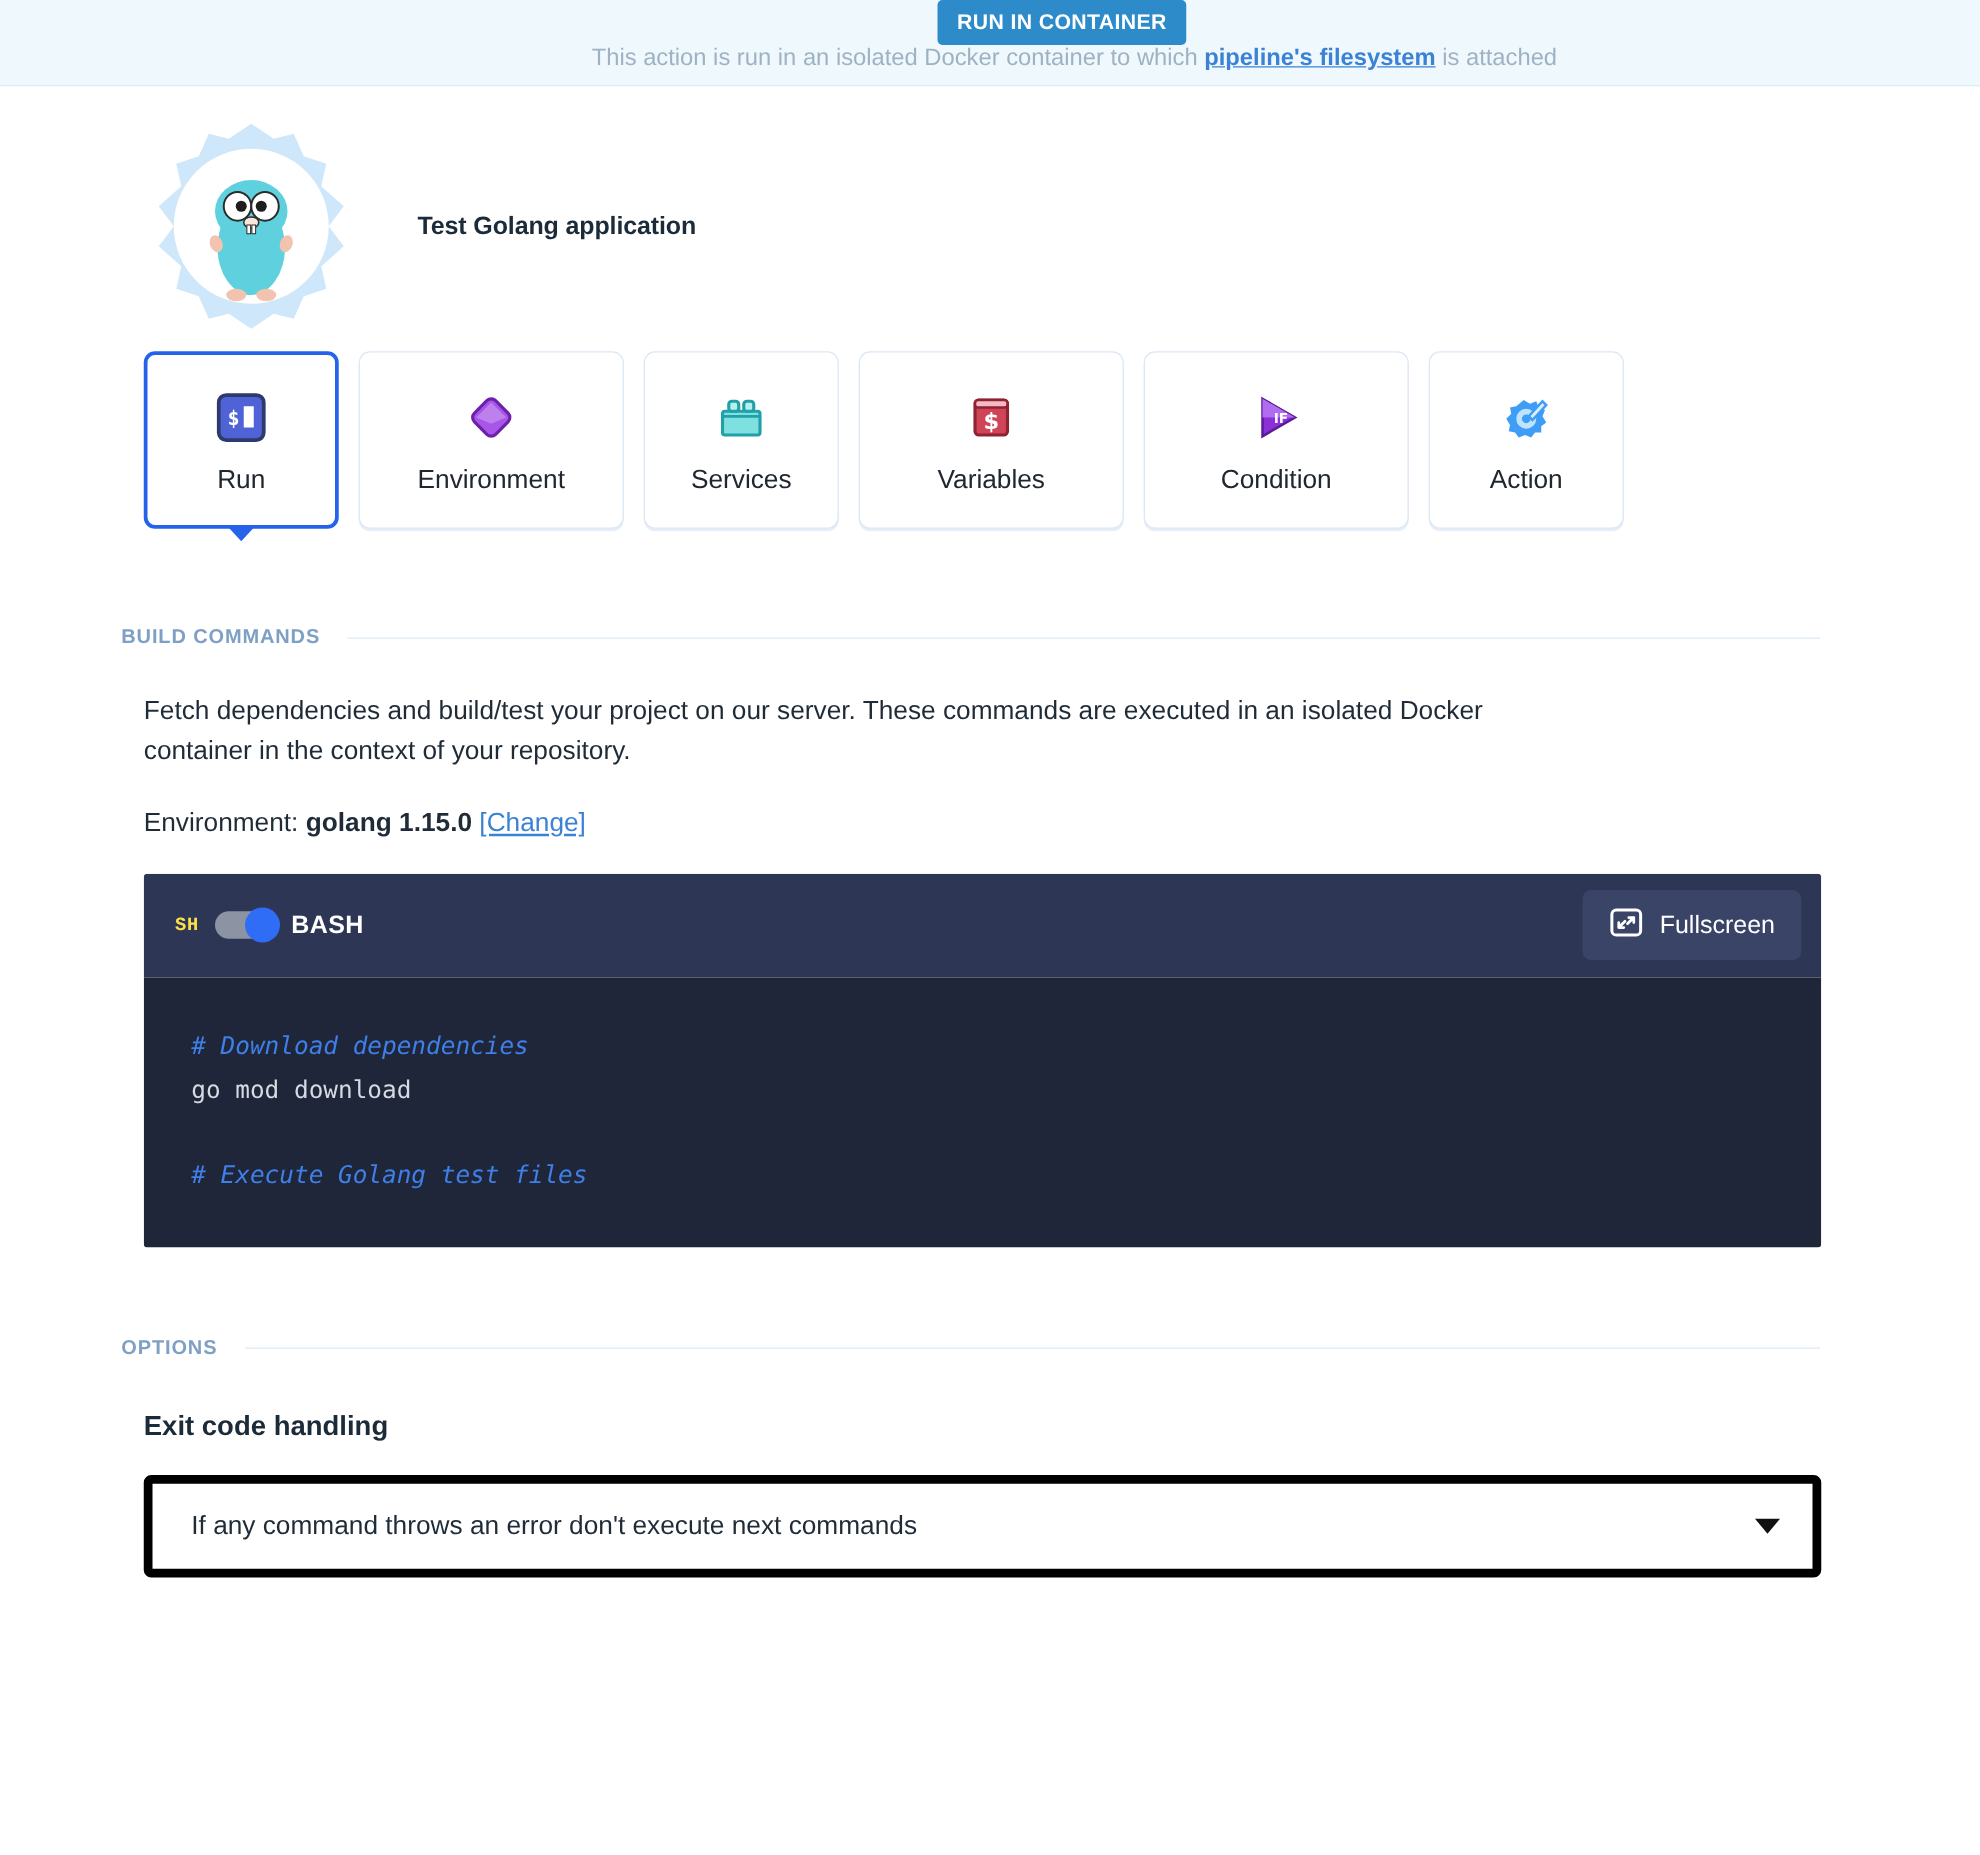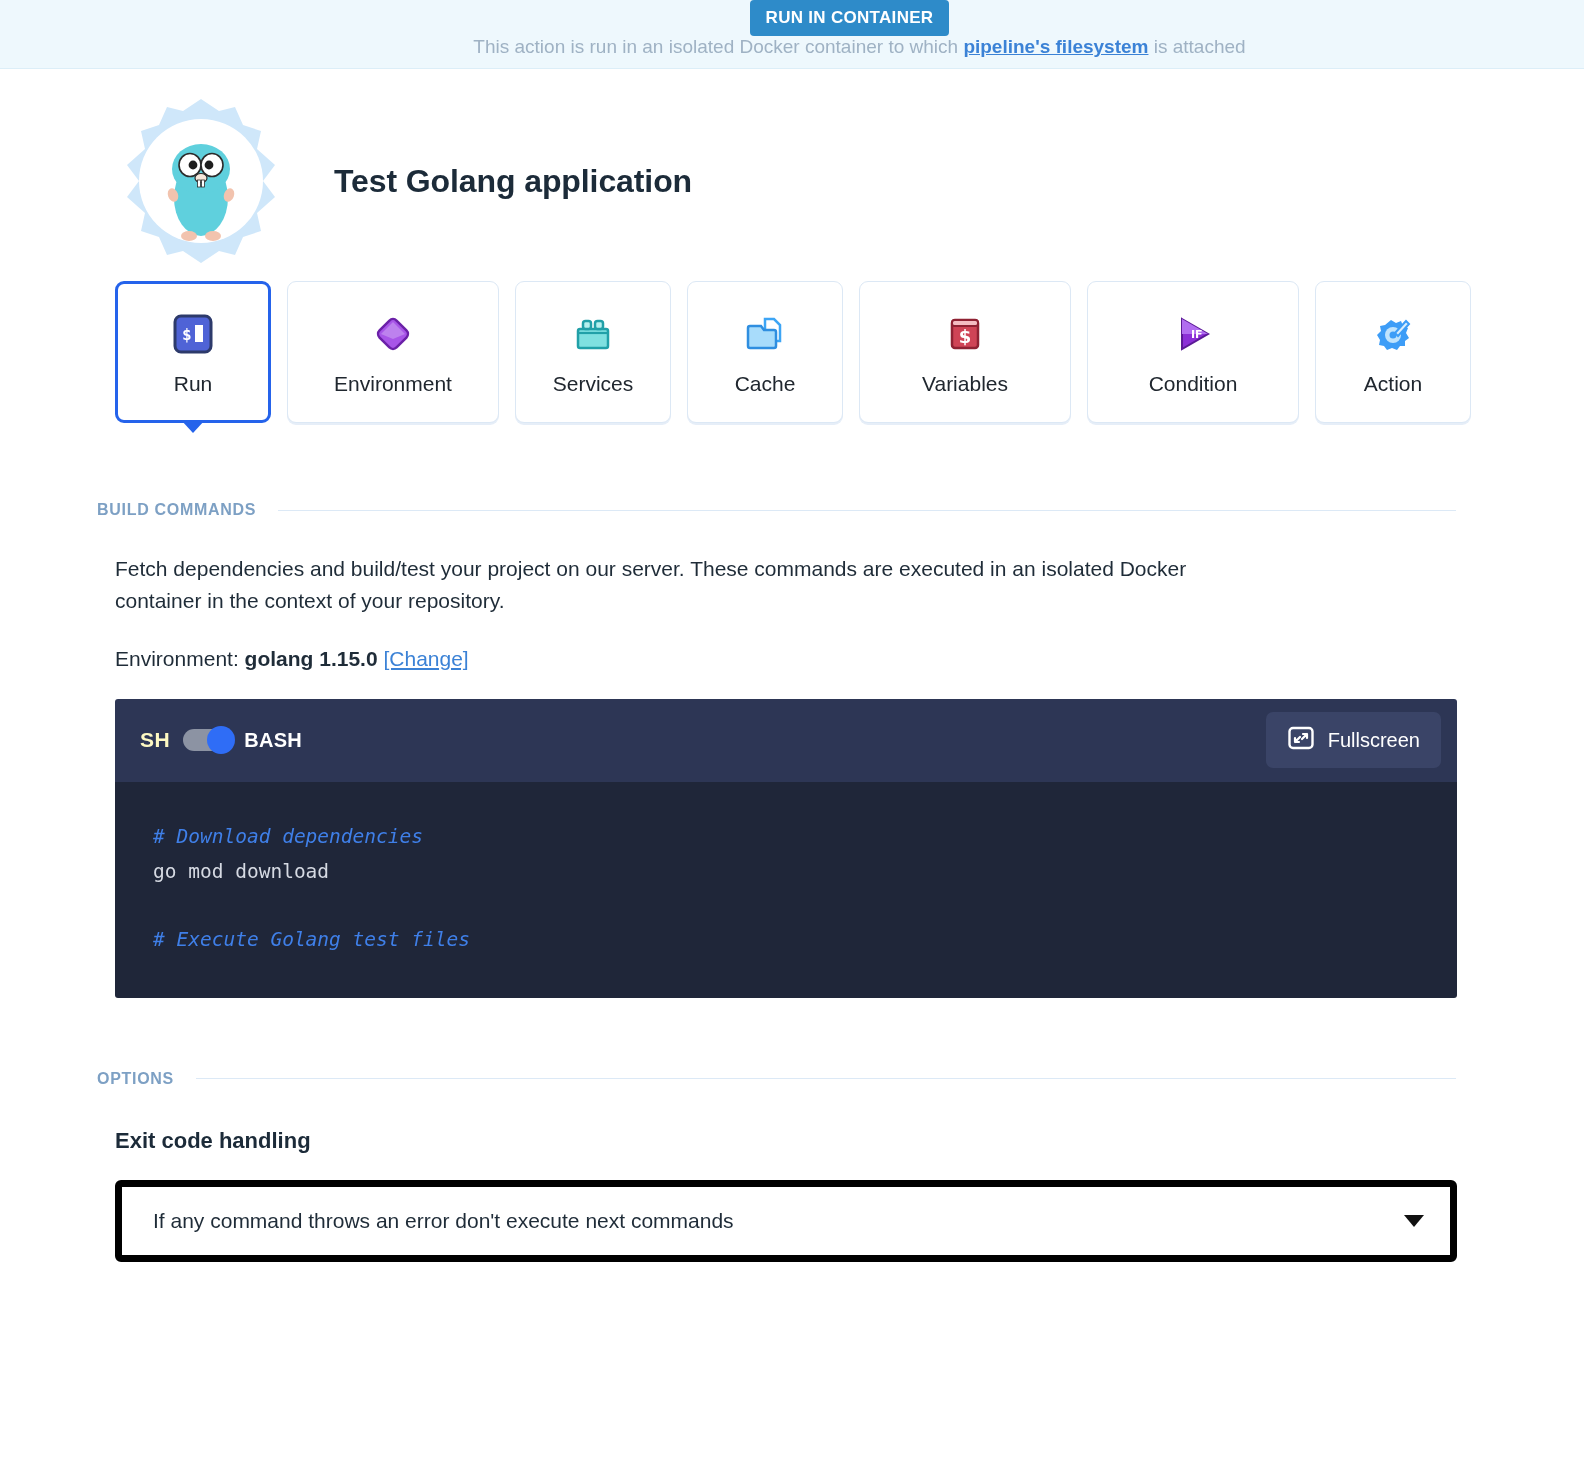--- a/index.html
+++ b/index.html
@@ -54,21 +54,21 @@
   }
   .gear-logo {
     position: relative;
     width: 172px;
     height: 172px;
     flex: 0 0 172px;
   }
   .gear-logo svg { display: block; }
   .page-title {
     margin-left: 47px;
-    font-size: 32px;
+    font-size: 20px;
     font-weight: 700;
     color: #1c2b39;
     letter-spacing: -0.1px;
   }
 
   
   .tabs {
     display: flex;
     padding-left: 115px;
     margin-top: 6px;
@@ -167,24 +167,25 @@
     overflow: hidden;
   }
   .code-head {
     background: #2d3655;
     height: 83px;
     display: flex;
     align-items: center;
     padding: 0 16px 0 25px;
   }
   .sh-label {
-    font-size: 21px;
-    font-weight: 700;
-    color: #fef9c3;
+    font-size: 15px;
+    font-weight: 700;
+    color: #fde047;
     letter-spacing: 0.5px;
+    font-family: Liberation Mono, monospace;
   }
   .toggle {
     width: 48px;
     height: 22px;
     background: #8c93a3;
     border-radius: 11px;
     margin: 0 13px;
     position: relative;
     cursor: pointer;
   }
@@ -328,29 +329,20 @@
       <svg width="44" height="44" viewBox="0 0 44 44">
         <path d="M9 17 h26 a2 2 0 0 1 2 2 v15 a2 2 0 0 1 -2 2 h-26 a2 2 0 0 1 -2 -2 v-15 a2 2 0 0 1 2 -2 z" fill="#7fe0e0" stroke="#21a0a8" stroke-width="2.5"></path>
         <rect x="12" y="9" width="8" height="8" rx="2.5" fill="#b5f0ef" stroke="#21a0a8" stroke-width="2.5"></rect>
         <rect x="24" y="9" width="8" height="8" rx="2.5" fill="#b5f0ef" stroke="#21a0a8" stroke-width="2.5"></rect>
         <path d="M7 21 h30" stroke="#21a0a8" stroke-width="2.2"></path>
       </svg>
     </span>
     <span class="tab-label">Services</span>
   </div>
 
-  <div class="tab">
-    <span class="tab-icon">
-      <svg width="44" height="44" viewBox="0 0 44 44">
-        <path d="M22 7 h9 l6 6 v16 h-15 z" fill="#ffffff" stroke="#3da5f5" stroke-width="2.5"></path>
-        <path d="M7 14 h11 l3 4 h10 a2 2 0 0 1 2 2 v14 a2 2 0 0 1 -2 2 h-24 a2 2 0 0 1 -2 -2 v-18 a2 2 0 0 1 2 -2 z" fill="#a8dcfb" stroke="#2f8ee0" stroke-width="2.5"></path>
-      </svg>
-    </span>
-    <span class="tab-label">Cache</span>
-  </div>
 
   <div class="tab tab-wide">
     <span class="tab-icon">
       <svg width="44" height="44" viewBox="0 0 44 44">
         <rect x="9" y="8" width="26" height="28" rx="3" fill="#cf4456" stroke="#8f2233" stroke-width="2.5"></rect>
         <rect x="9" y="8" width="26" height="6" rx="2.5" fill="#f4bcc2" stroke="#8f2233" stroke-width="2"></rect>
         <text x="22" y="31" text-anchor="middle" font-family="DejaVu Sans, sans-serif" font-size="18" font-weight="700" fill="#ffffff">$</text>
       </svg>
     </span>
     <span class="tab-label">Variables</span>

